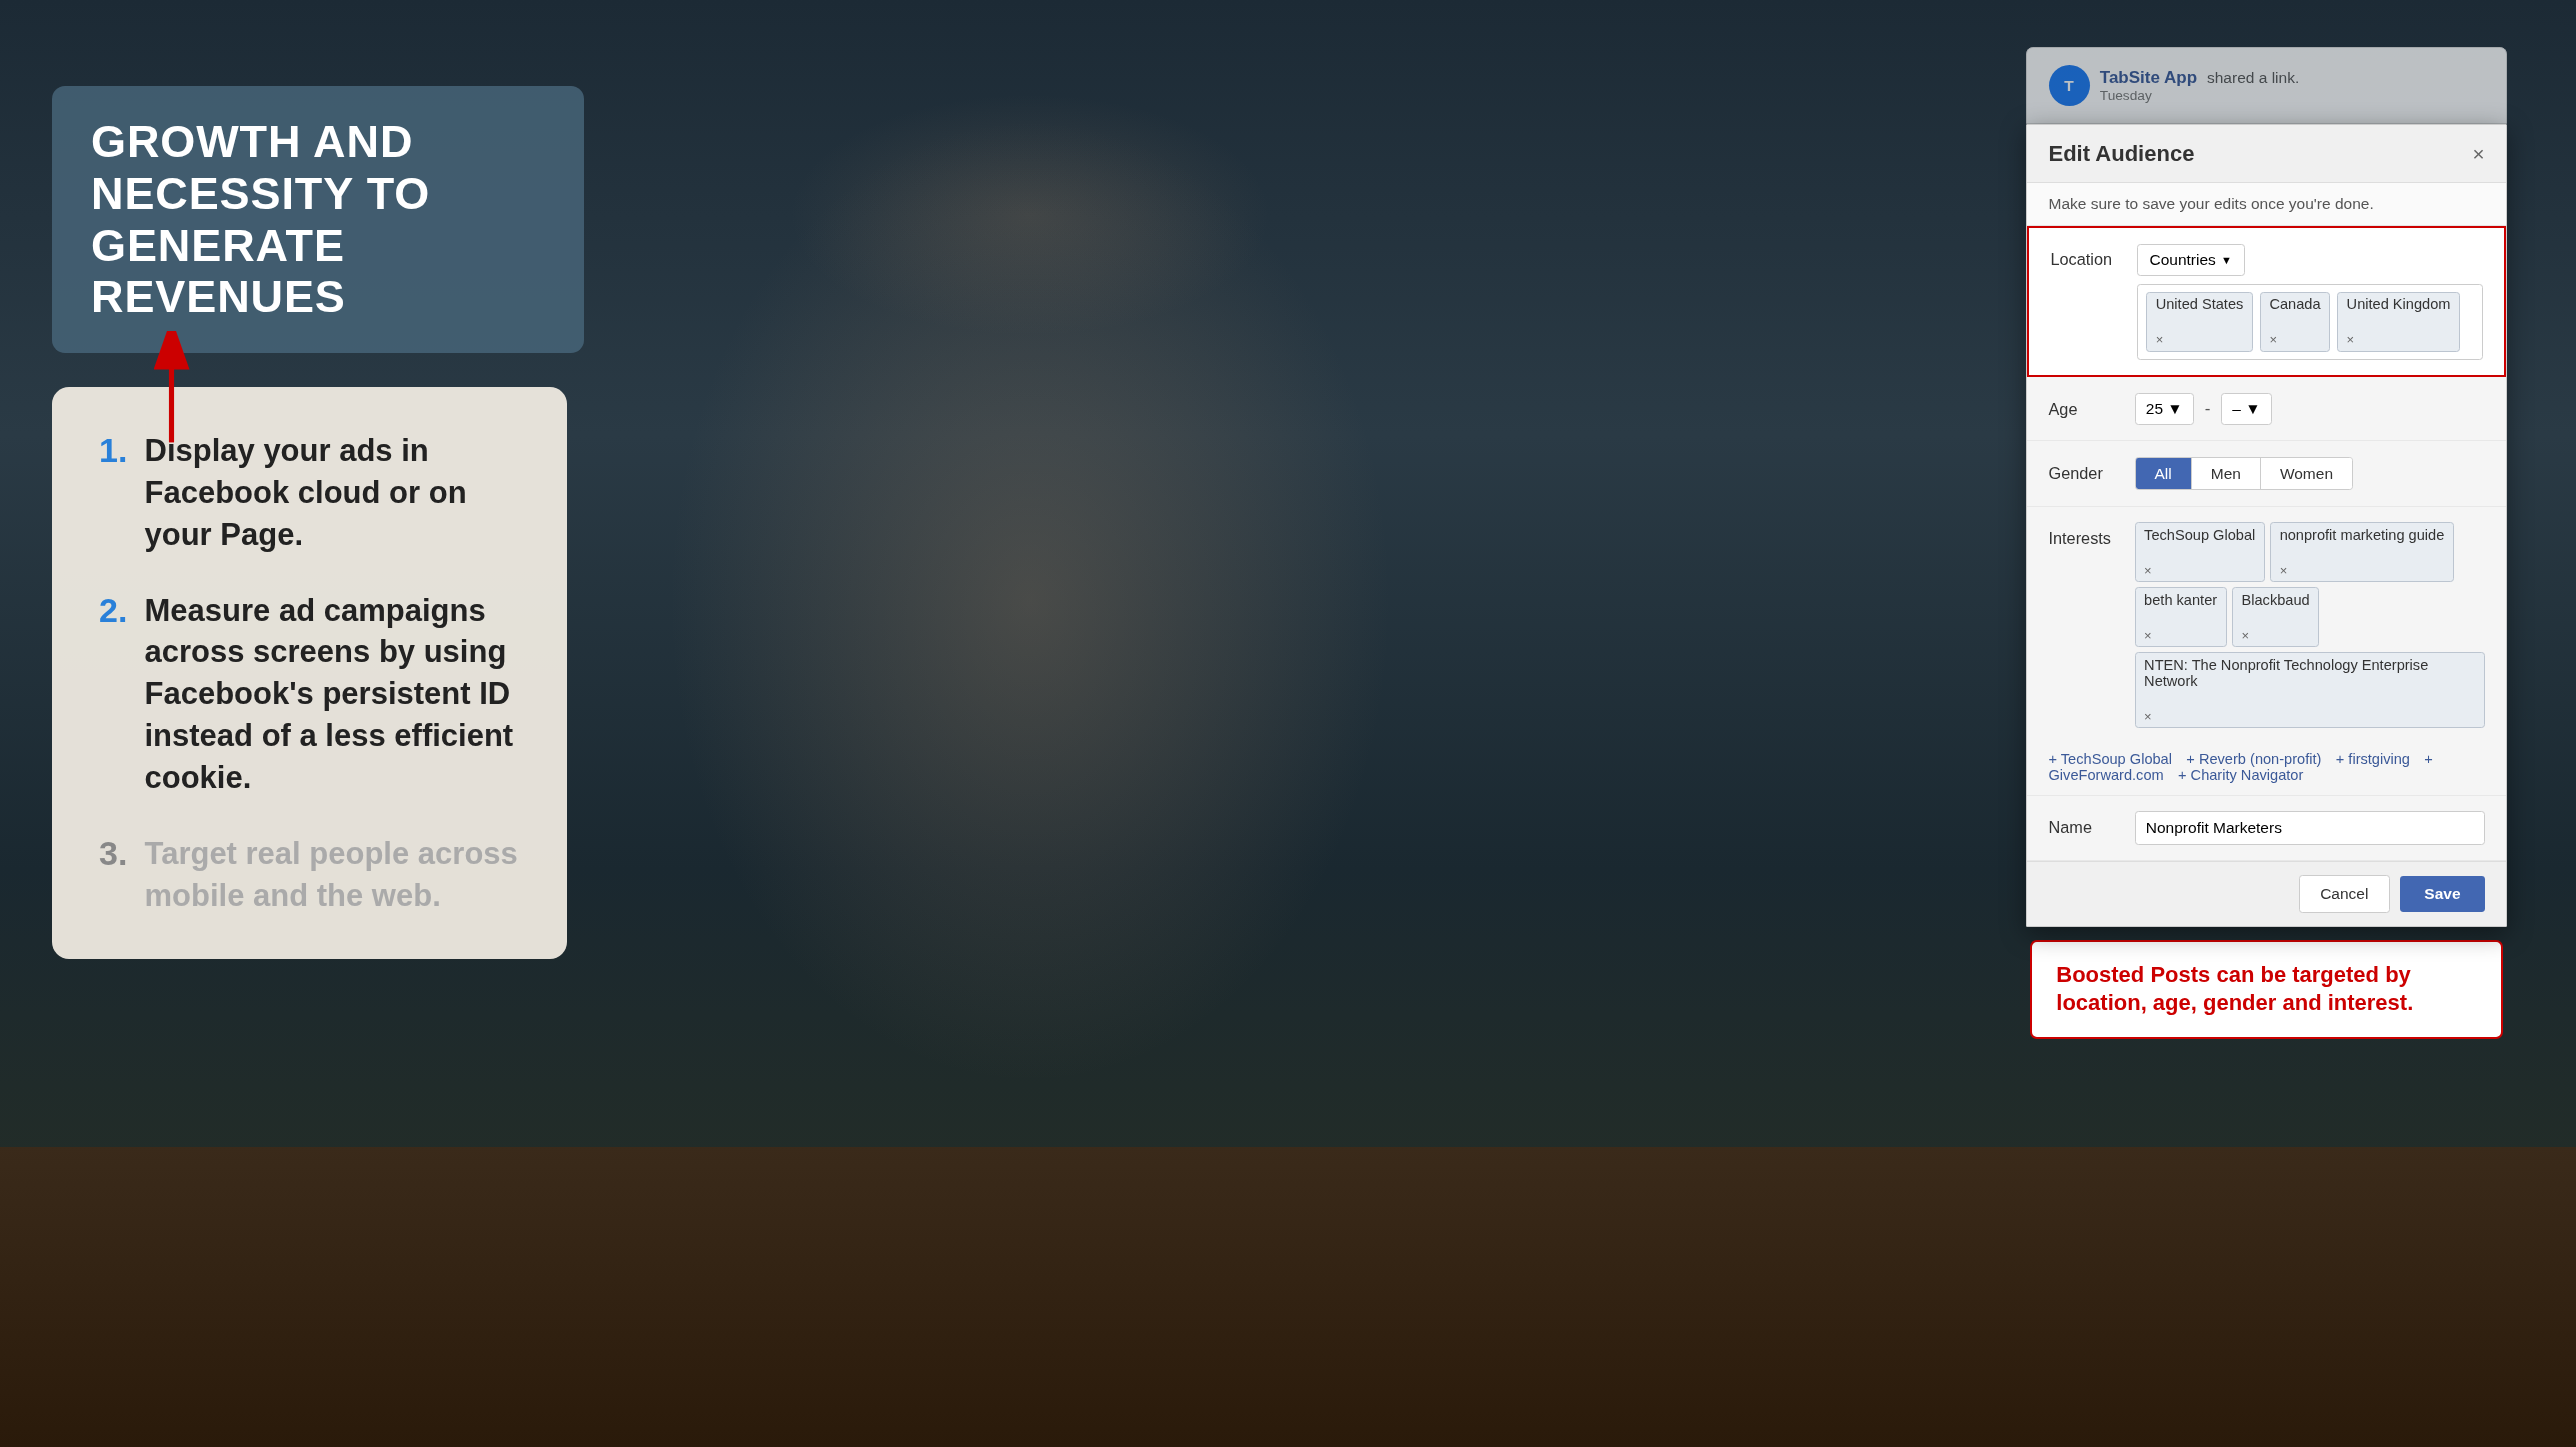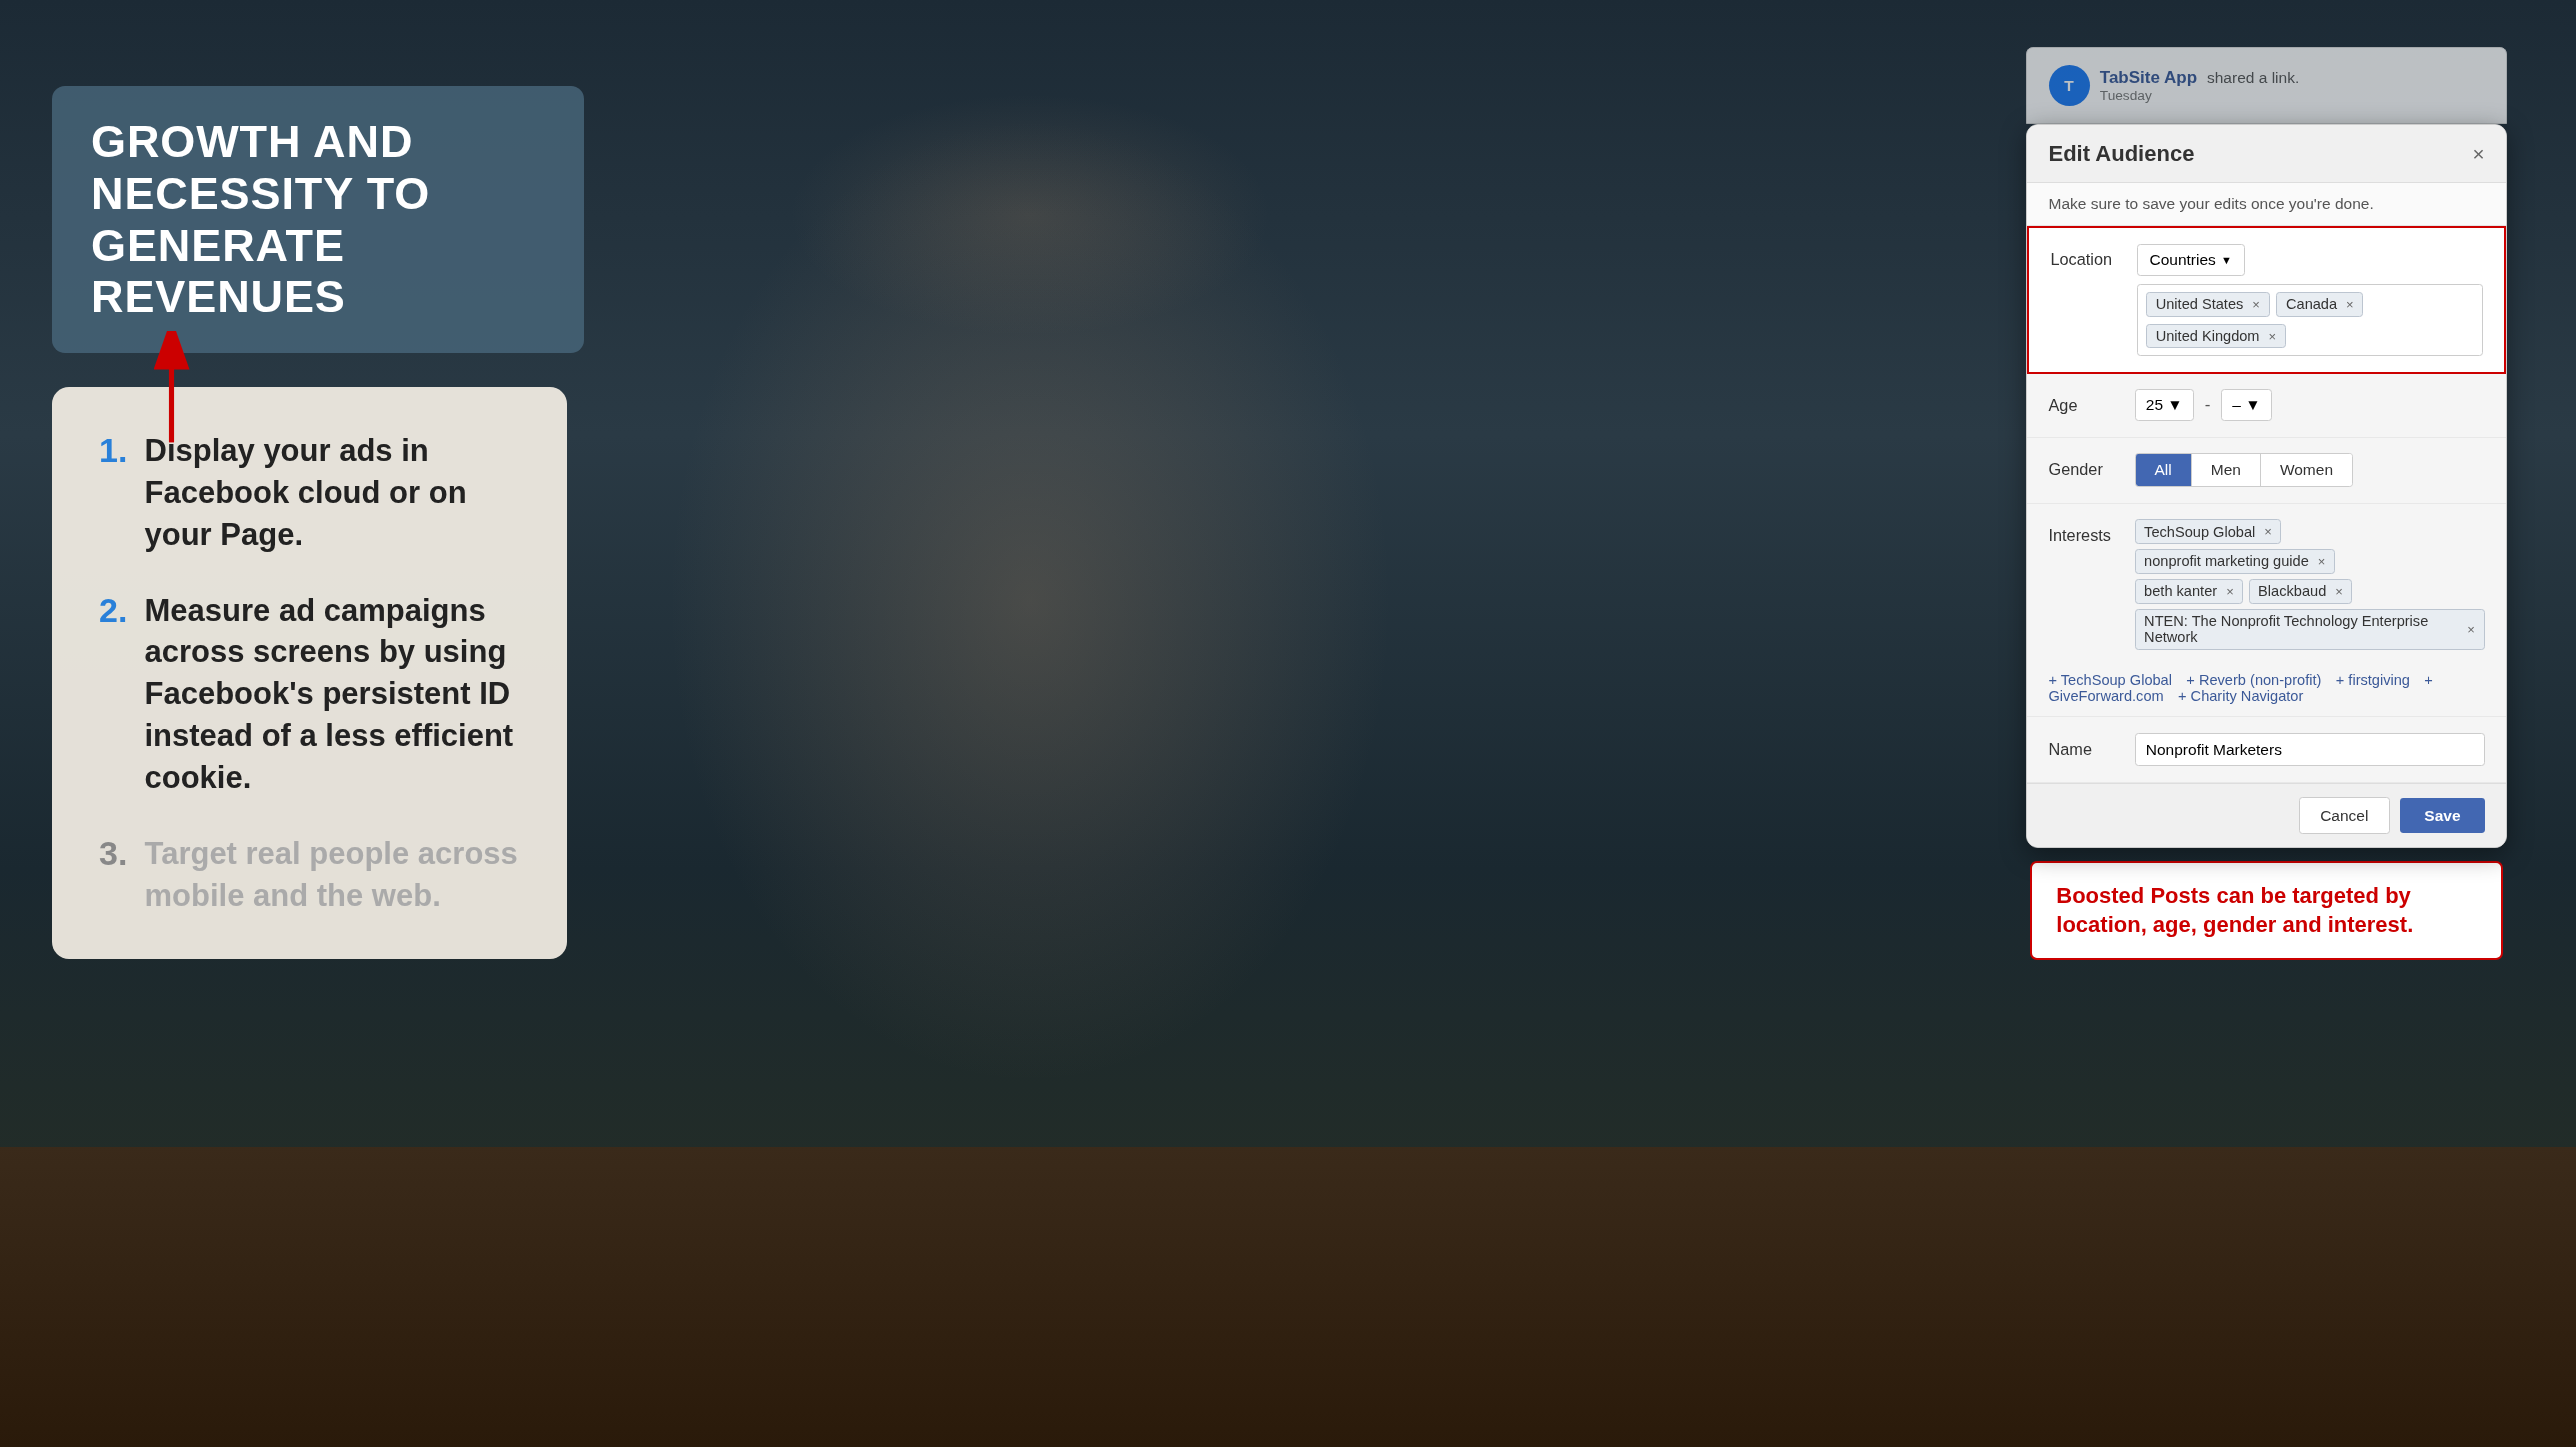--- a/index.html
+++ b/index.html
@@ -129,21 +129,21 @@
       width: 41px; height: 41px;
       border-radius: 50%;
       background: #1877f2;
       display: flex; align-items: center; justify-content: center;
       color: white; font-size: 15.5px; font-weight: bold;
     }
 
     
     .edit-audience-modal {
       background: #f5f5f5;
-      border-radius: 12px;
+      border-radius: 1px;
       border: 0.9px solid #ccc;
       box-shadow: 0 6.9px 26px rgba(0,0,0,0.4);
       overflow: hidden;
       position: relative;
     }
 
     .modal-header {
       background: #f0f0f0;
       border-bottom: 0.9px solid #ddd;
       padding: 15.5px 21.5px;
@@ -224,28 +224,28 @@
       gap: 6.9px;
       background: #fff;
       border: 0.9px solid #ccc;
       border-radius: 3.4px;
       padding: 6.9px 8.6px;
       min-height: 38px;
     }
 
     .tag {
       display: inline-flex;
-      align-items: center;
       background: #e8edf2;
       border: 0.9px solid #bcc5d0;
       border-radius: 3.4px;
       padding: 3.4px 8.6px;
       font-size: 14.6px;
       color: #333;
-      gap: 9px;
+      gap: 20px;
+      flex-direction: column;
     }
     .tag-x {
       color: #666;
       cursor: pointer;
       font-size: 13px;
     }
 
     
     .age-select {
       display: inline-flex;

